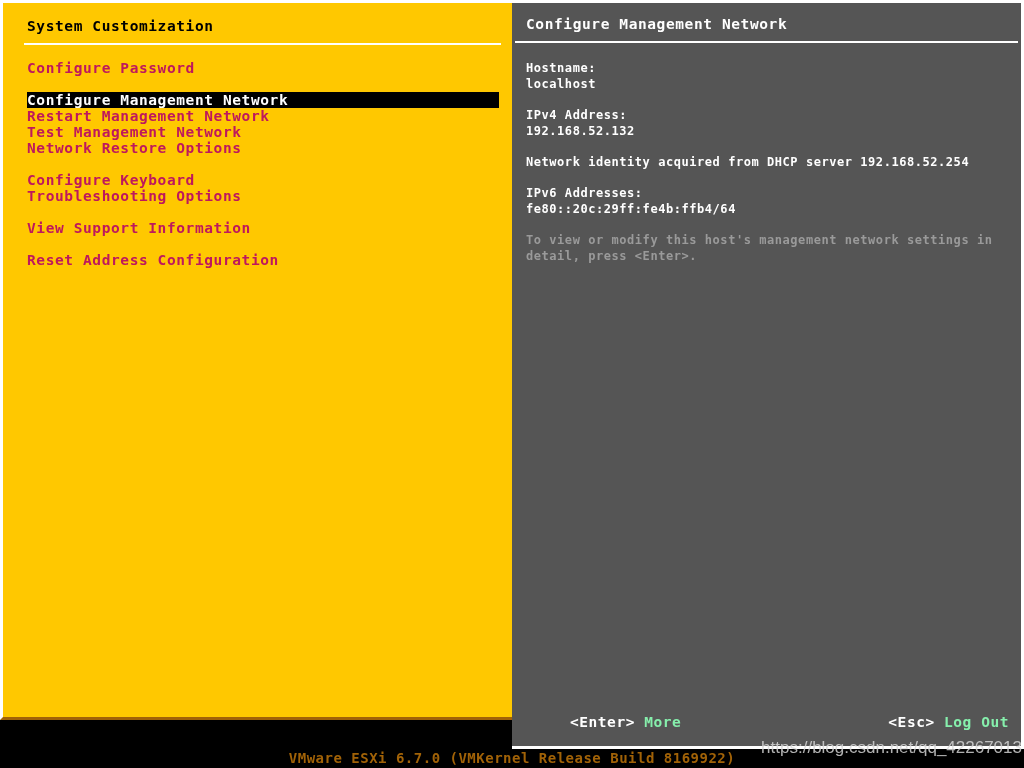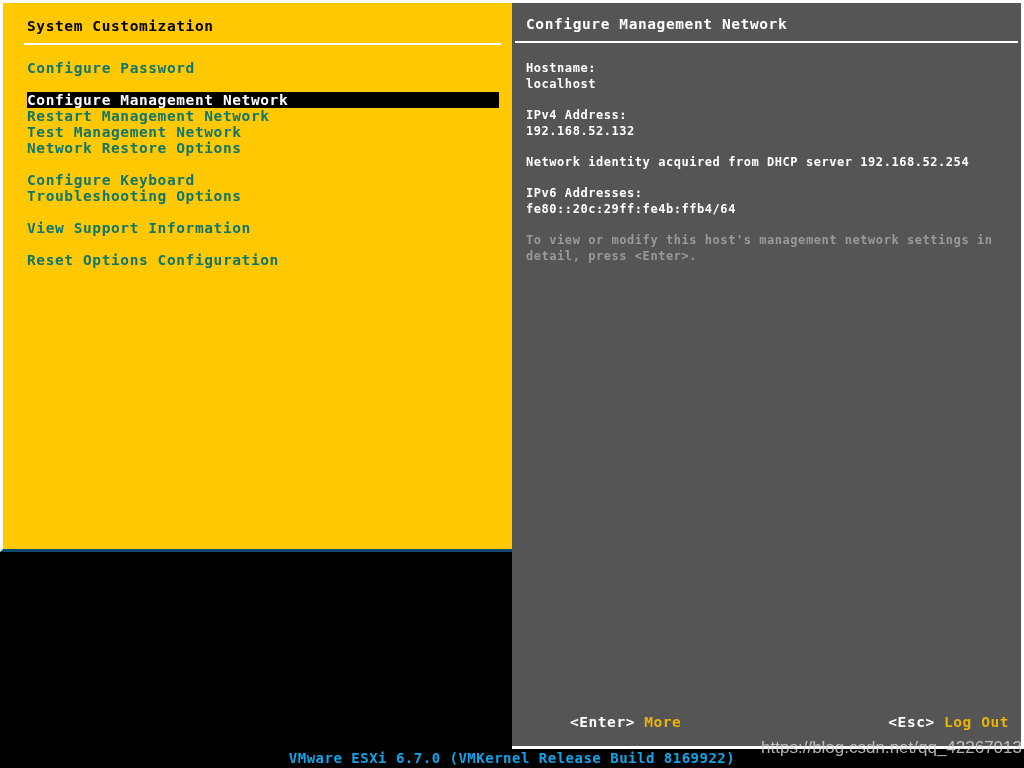--- a/index.html
+++ b/index.html
@@ -22,26 +22,26 @@
     height: 768px;
     background: #000;
   }
 
   
   #left-panel {
     position: absolute;
     left: 0;
     top: 0;
     width: 512px;
-    height: 552px;
+    height: 720px;
     background: #ffc800;
     box-sizing: border-box;
     border-left: 3px solid #ffffff;
     border-top: 3px solid #ffffff;
-    border-bottom: 3px solid #0c4a6e;
+    border-bottom: 3px solid #a16207;
   }
   #left-panel-inner {
     position: absolute;
     left: 5px;
     top: 2px;
     right: 3px;
     bottom: 2px;
   }
   .panel-title-left {
     position: absolute;
@@ -71,21 +71,21 @@
   }
   .menu-group {
     margin-bottom: 16px;
   }
   .menu-item {
     position: relative;
     height: 16px;
     line-height: 16px;
     font-size: 14.5px;
     letter-spacing: 0.6px;
-    color: #0f766e;
+    color: #be185d;
     font-weight: bold;
     white-space: pre;
     padding-left: 19px;
     box-sizing: border-box;
   }
   .menu-item.dim {
     color: #6b6b6b;
   }
   .menu-item.selected {
     background: #000000;
@@ -162,41 +162,41 @@
     top: 0;
     font-size: 14.5px;
     line-height: 16px;
     letter-spacing: 0.55px;
     font-weight: bold;
     white-space: pre;
   }
   .key-hint.left-hint { left: 0; }
   .key-hint.right-hint { right: 0; text-align: center; }
   .key-name { color: #ffffff; margin-left: 44px; }
-  .key-label { color: #eab308; }
+  .key-label { color: #86efac; }
 
   
   #version-bar {
     position: absolute;
     left: 0;
     top: 749px;
     width: 1024px;
     height: 19px;
     background: #000000;
   }
   #version-text {
     position: absolute;
     left: 0;
     right: 0;
     top: 1px;
     text-align: center;
     font-size: 14px;
     line-height: 17px;
     letter-spacing: 0.5px;
-    color: #0ea5e9;
+    color: #a16207;
     font-weight: bold;
     white-space: pre;
   }
 
   
   #watermark {
     position: absolute;
     right: 2px;
     top: 738px;
     font-family: "Liberation Sans", sans-serif;
@@ -228,21 +228,21 @@
             <div class="menu-item">Network Restore Options</div>
           </div>
           <div class="menu-group">
             <div class="menu-item">Configure Keyboard</div>
             <div class="menu-item">Troubleshooting Options</div>
           </div>
           <div class="menu-group">
             <div class="menu-item">View Support Information</div>
           </div>
           <div class="menu-group">
-            <div class="menu-item">Reset Options Configuration</div>
+            <div class="menu-item">Reset Address Configuration</div>
           </div>
         </div>
     </div>
   </div>
 
   <div id="right-panel">
     <div class="panel-title-right">Configure Management Network</div>
     <div id="right-title-rule"></div>
 
     <div id="right-body">

